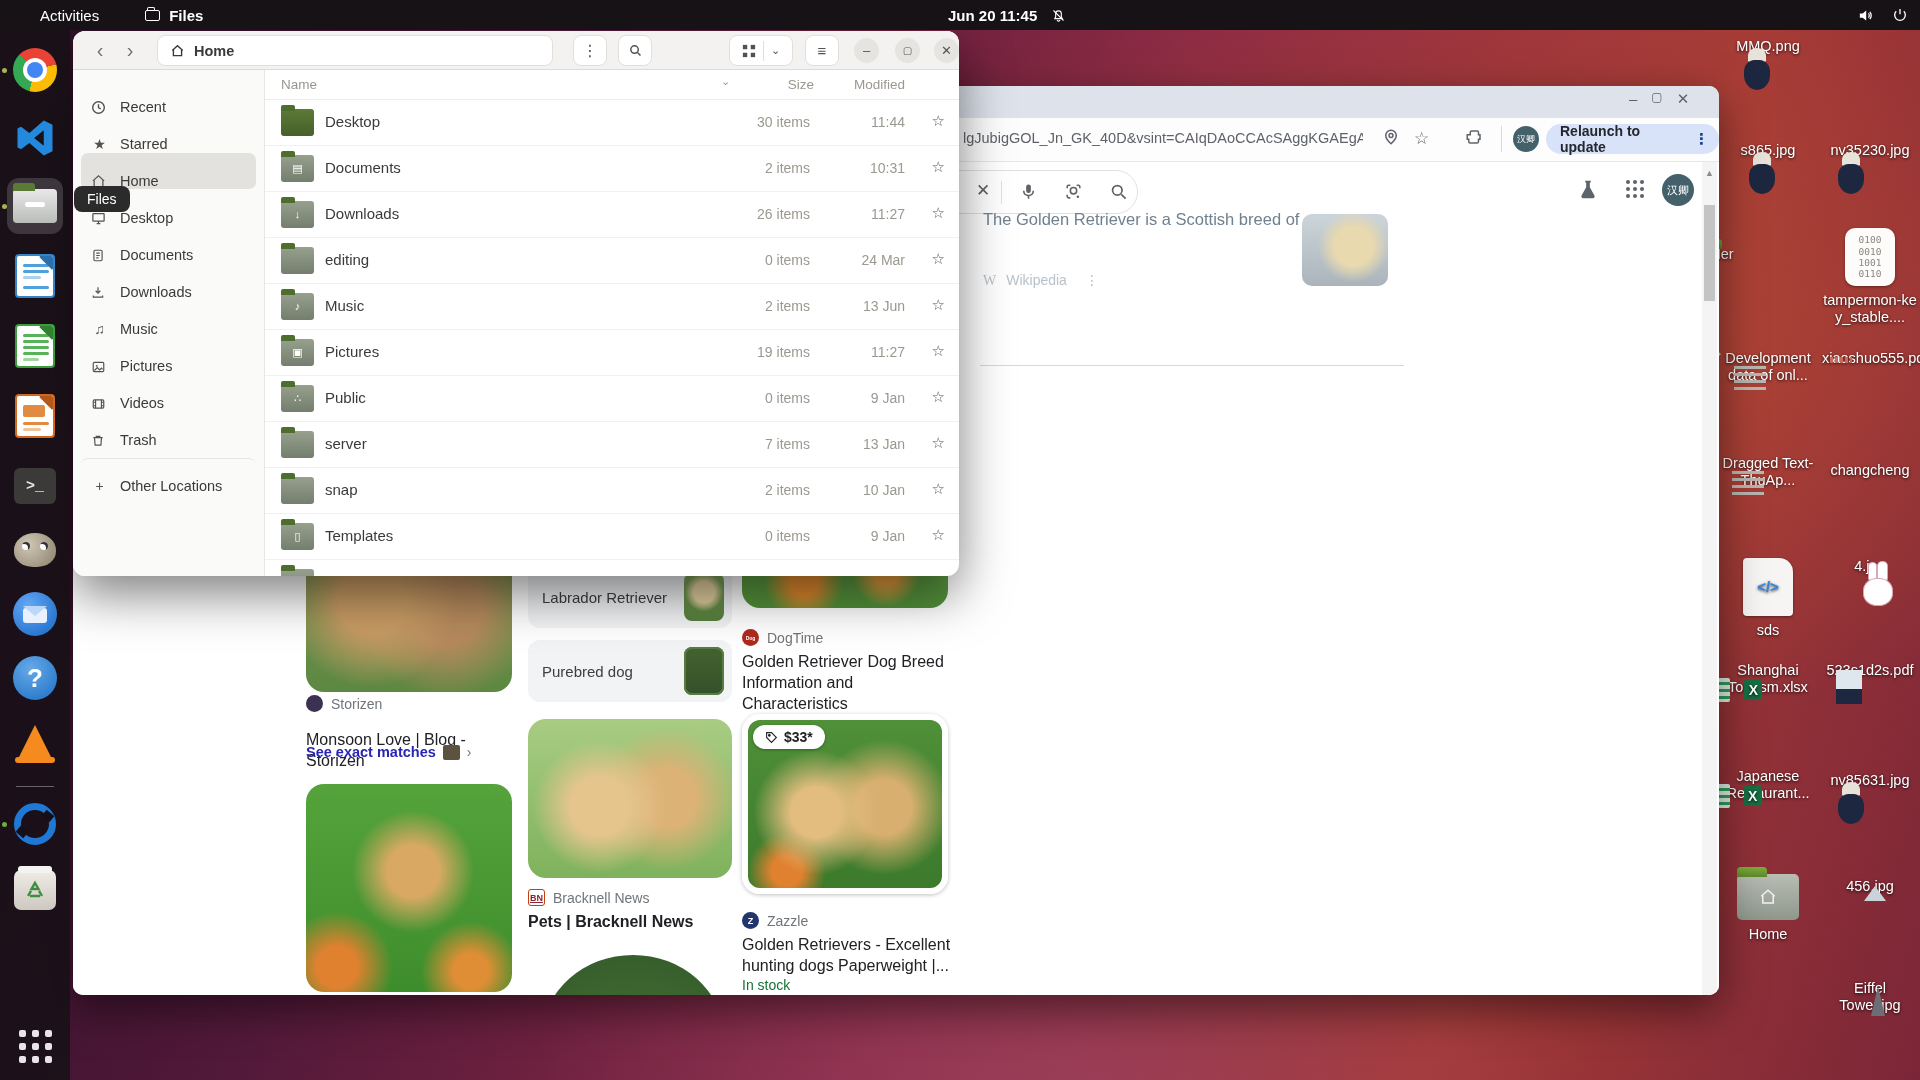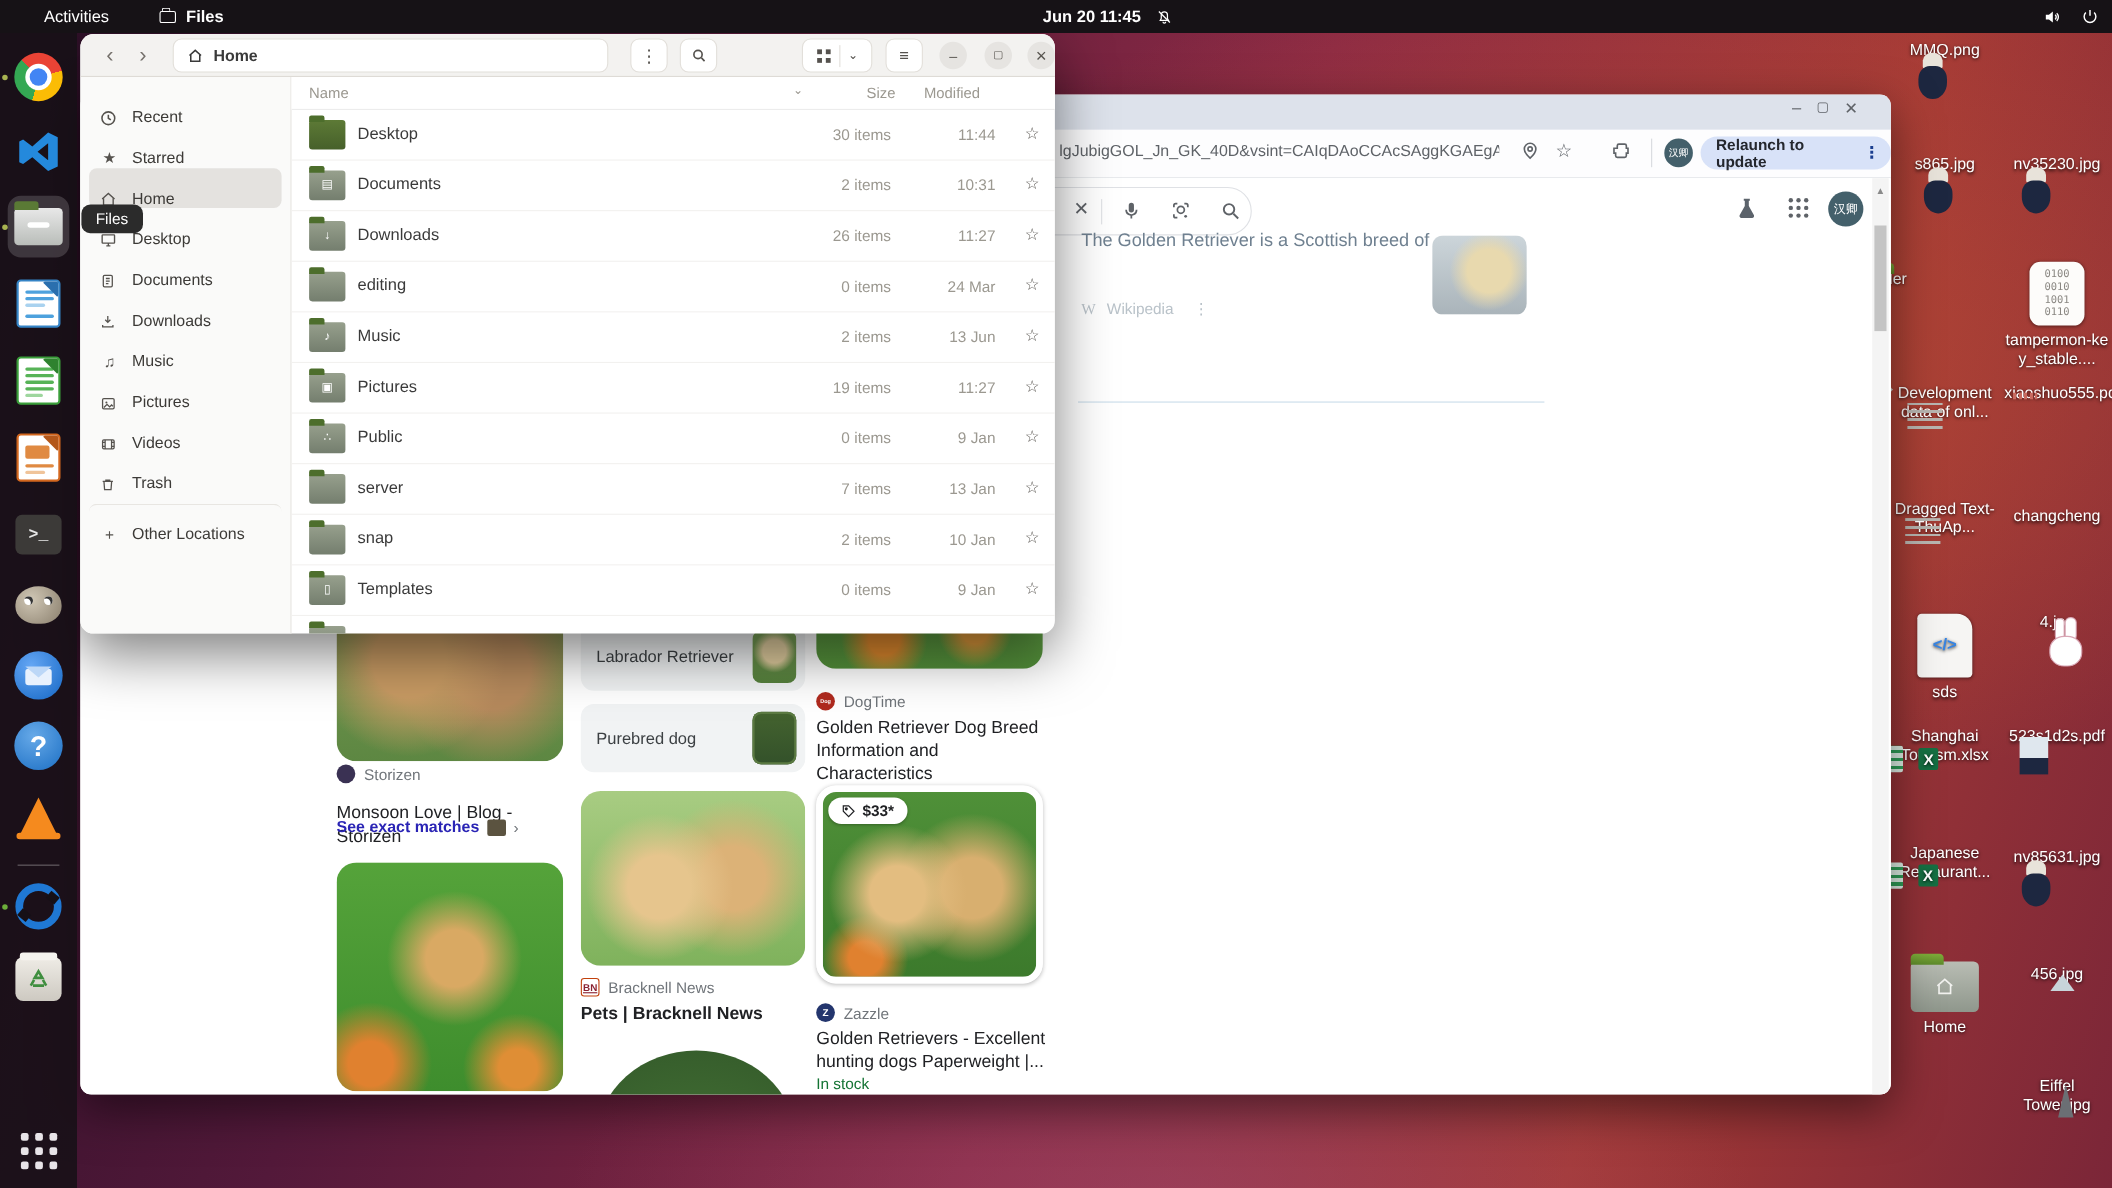--- a/index.html
+++ b/index.html
@@ -405,21 +405,21 @@
       <div class="sb-item sb-other">
         <span class="sb-ic">+</span>
         <span>Other Locations</span>
       </div>
     </div>
 
     <div class="f-listhead">
       <span style="position:absolute; left:16px; top:7px;">Name</span>
       <span style="position:absolute; left:456px; top:5px; font-size:11px;">⌄</span>
       <span style="position:absolute; right:145px; top:7px;">Size</span>
-      <span style="position:absolute; right:68px; top:7px;text-align:right;">Modified</span>
+      <span style="position:absolute; right:54px; top:7px;text-align:right;">Modified</span>
     </div>
 
     <div class="f-row" style="top:69px;">
       <span class="gfolder dark"></span>
       <span class="f-name">Desktop</span>
       <span class="f-size">30 items</span>
       <span class="f-mod">11:44</span>
       <span class="f-star">☆</span>
     </div>
     <div class="f-row" style="top:115px;">
@@ -626,21 +626,21 @@
     <span>s865.jpg</span>
   </div>
   <div class="dicon" style="left:1822px; top:142px;">
     <span class="art art-photo"></span>
     <span>nv35230.jpg</span>
   </div>
   <div class="dicon" style="left:1665px; top:246px;">
     <span class="art art-dfolder"></span>
     <span>Folder</span>
   </div>
-  <div class="dicon" style="left:1822px; top:238px;">
+  <div class="dicon" style="left:1822px; top:228px;">
     <span class="art art-bin">0100
 0010
 1001
 0110</span>
     <span style="word-break:break-all; display:block;">tampermon-key_stable....</span>
   </div>
   <div class="dicon" style="left:1720px; top:350px;">
     <span class="art art-page"><span class="lines"></span></span>
     <span>Development data of onl...</span>
   </div>

